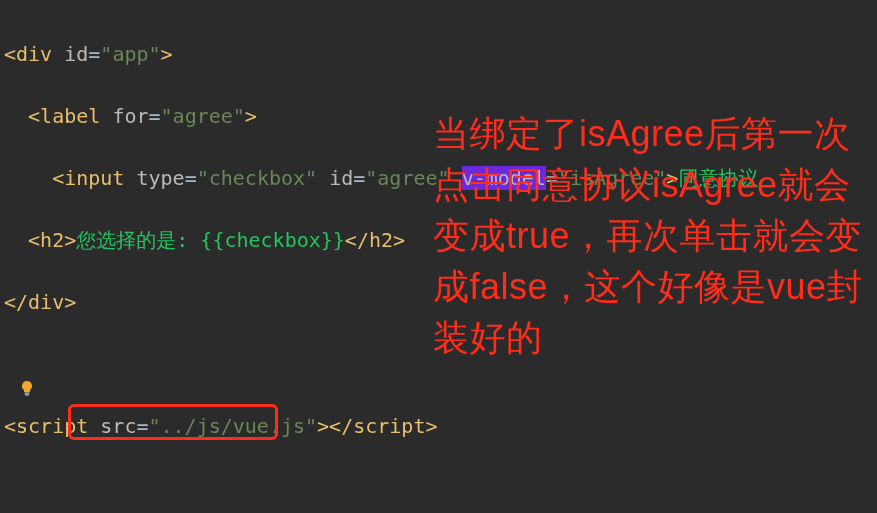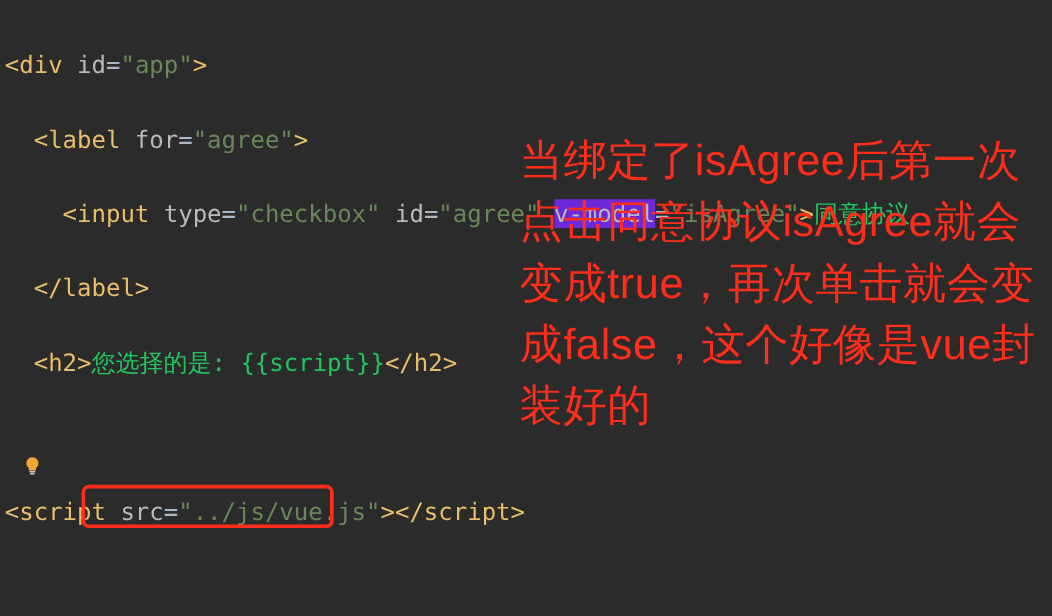--- a/index.html
+++ b/index.html
@@ -58,22 +58,22 @@
   .bulb svg { display: block; }
   .line { display: block; }
 </style>
 </head>
 <body>
 
 <div class="code-area">
 <span class="line"><span class="tag">&lt;div </span><span class="attr-name">id</span><span class="attr-eq">=</span><span class="attr-value">"app"</span><span class="tag">&gt;</span></span>
 <span class="line"><span class="tag">  &lt;label </span><span class="attr-name">for</span><span class="attr-eq">=</span><span class="attr-value">"agree"</span><span class="tag">&gt;</span></span>
 <span class="line"><span class="tag">    &lt;input </span><span class="attr-name">type</span><span class="attr-eq">=</span><span class="attr-value">"checkbox"</span> <span class="attr-name">id</span><span class="attr-eq">=</span><span class="attr-value">"agree"</span> <span class="attr-name hl-attr">v-model</span><span class="attr-eq">=</span><span class="attr-value">"isAgree"</span><span class="tag">&gt;</span><span class="text">同意协议</span></span>
-<span class="line"><span class="tag">  &lt;/label&gt;</span></span>
-<span class="line"><span class="tag">  &lt;h2&gt;</span><span class="text">您选择的是: </span><span class="text">{{script}}</span><span class="tag">&lt;/h2&gt;</span></span>
+<span class="line"><span class="tag">  &lt;h2&gt;</span><span class="text">您选择的是: </span><span class="text">{{checkbox}}</span><span class="tag">&lt;/h2&gt;</span></span>
+<span class="line"><span class="tag">&lt;/div&gt;</span></span>
 <span class="line">&nbsp;</span>
 <span class="line"><span class="tag">&lt;script </span><span class="attr-name">src</span><span class="attr-eq">=</span><span class="attr-value">"../js/vue.js"</span><span class="tag">&gt;&lt;/</span><span class="tag">script&gt;</span></span>
 
 
 
 
 
 
 
 

